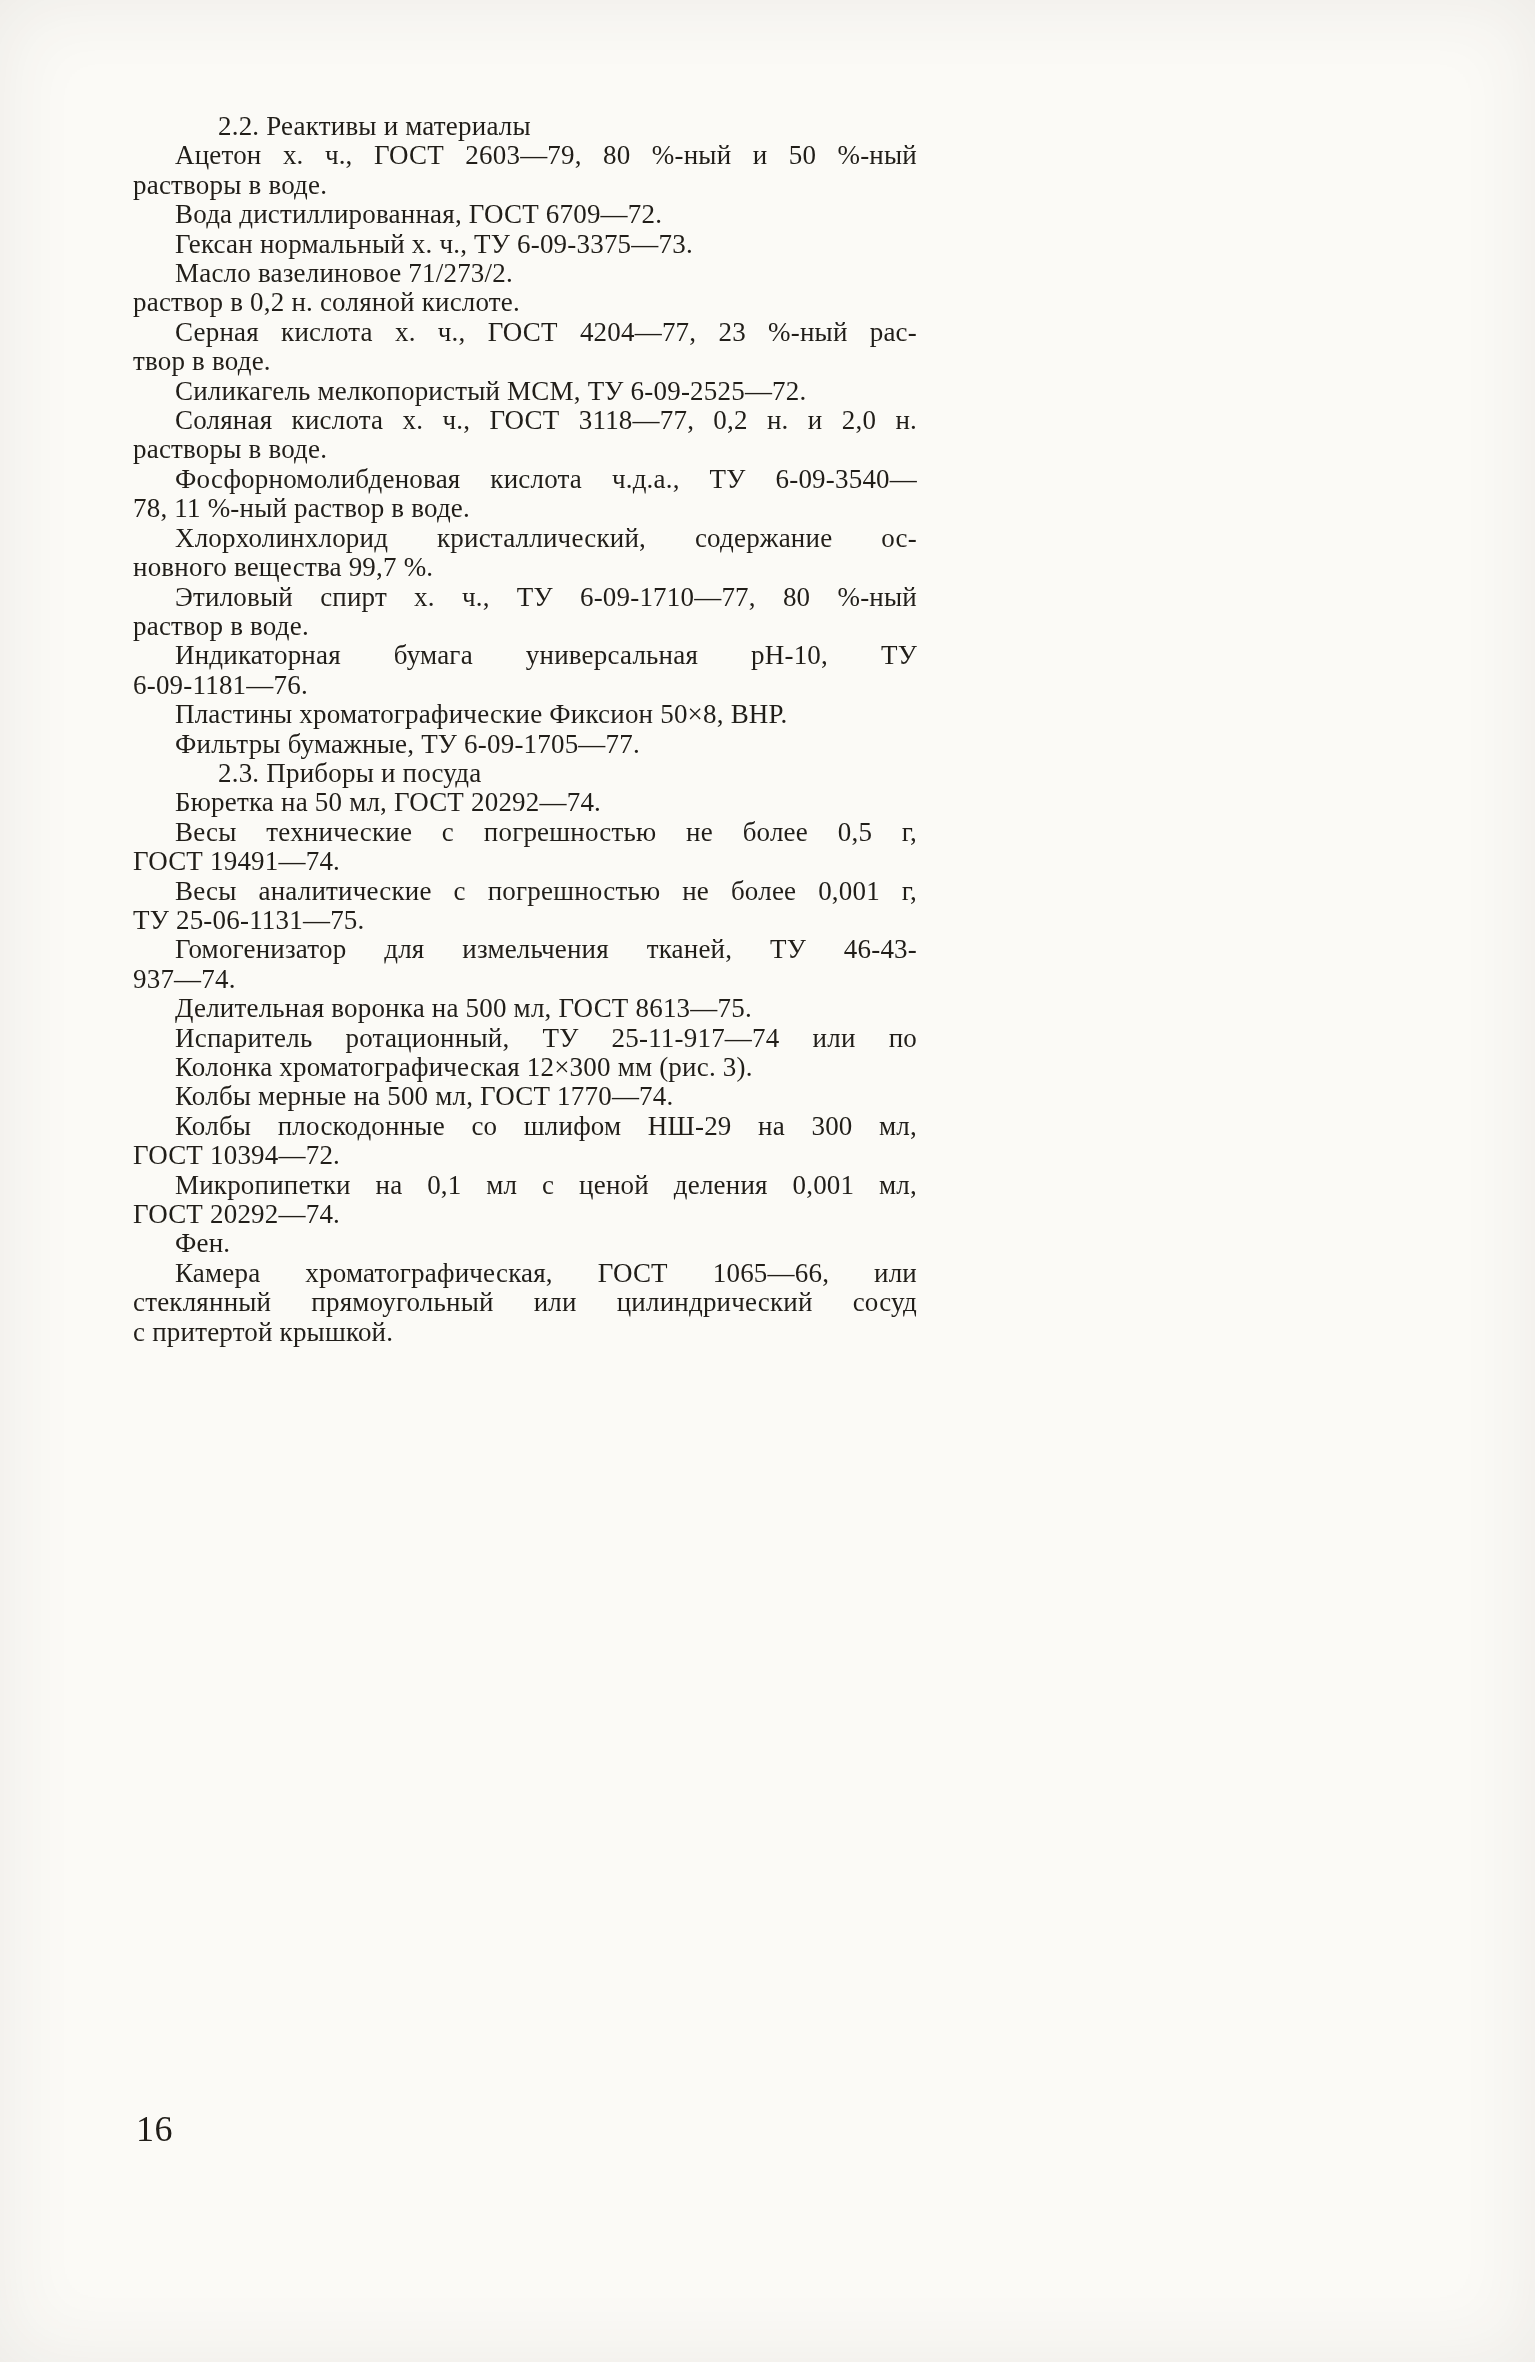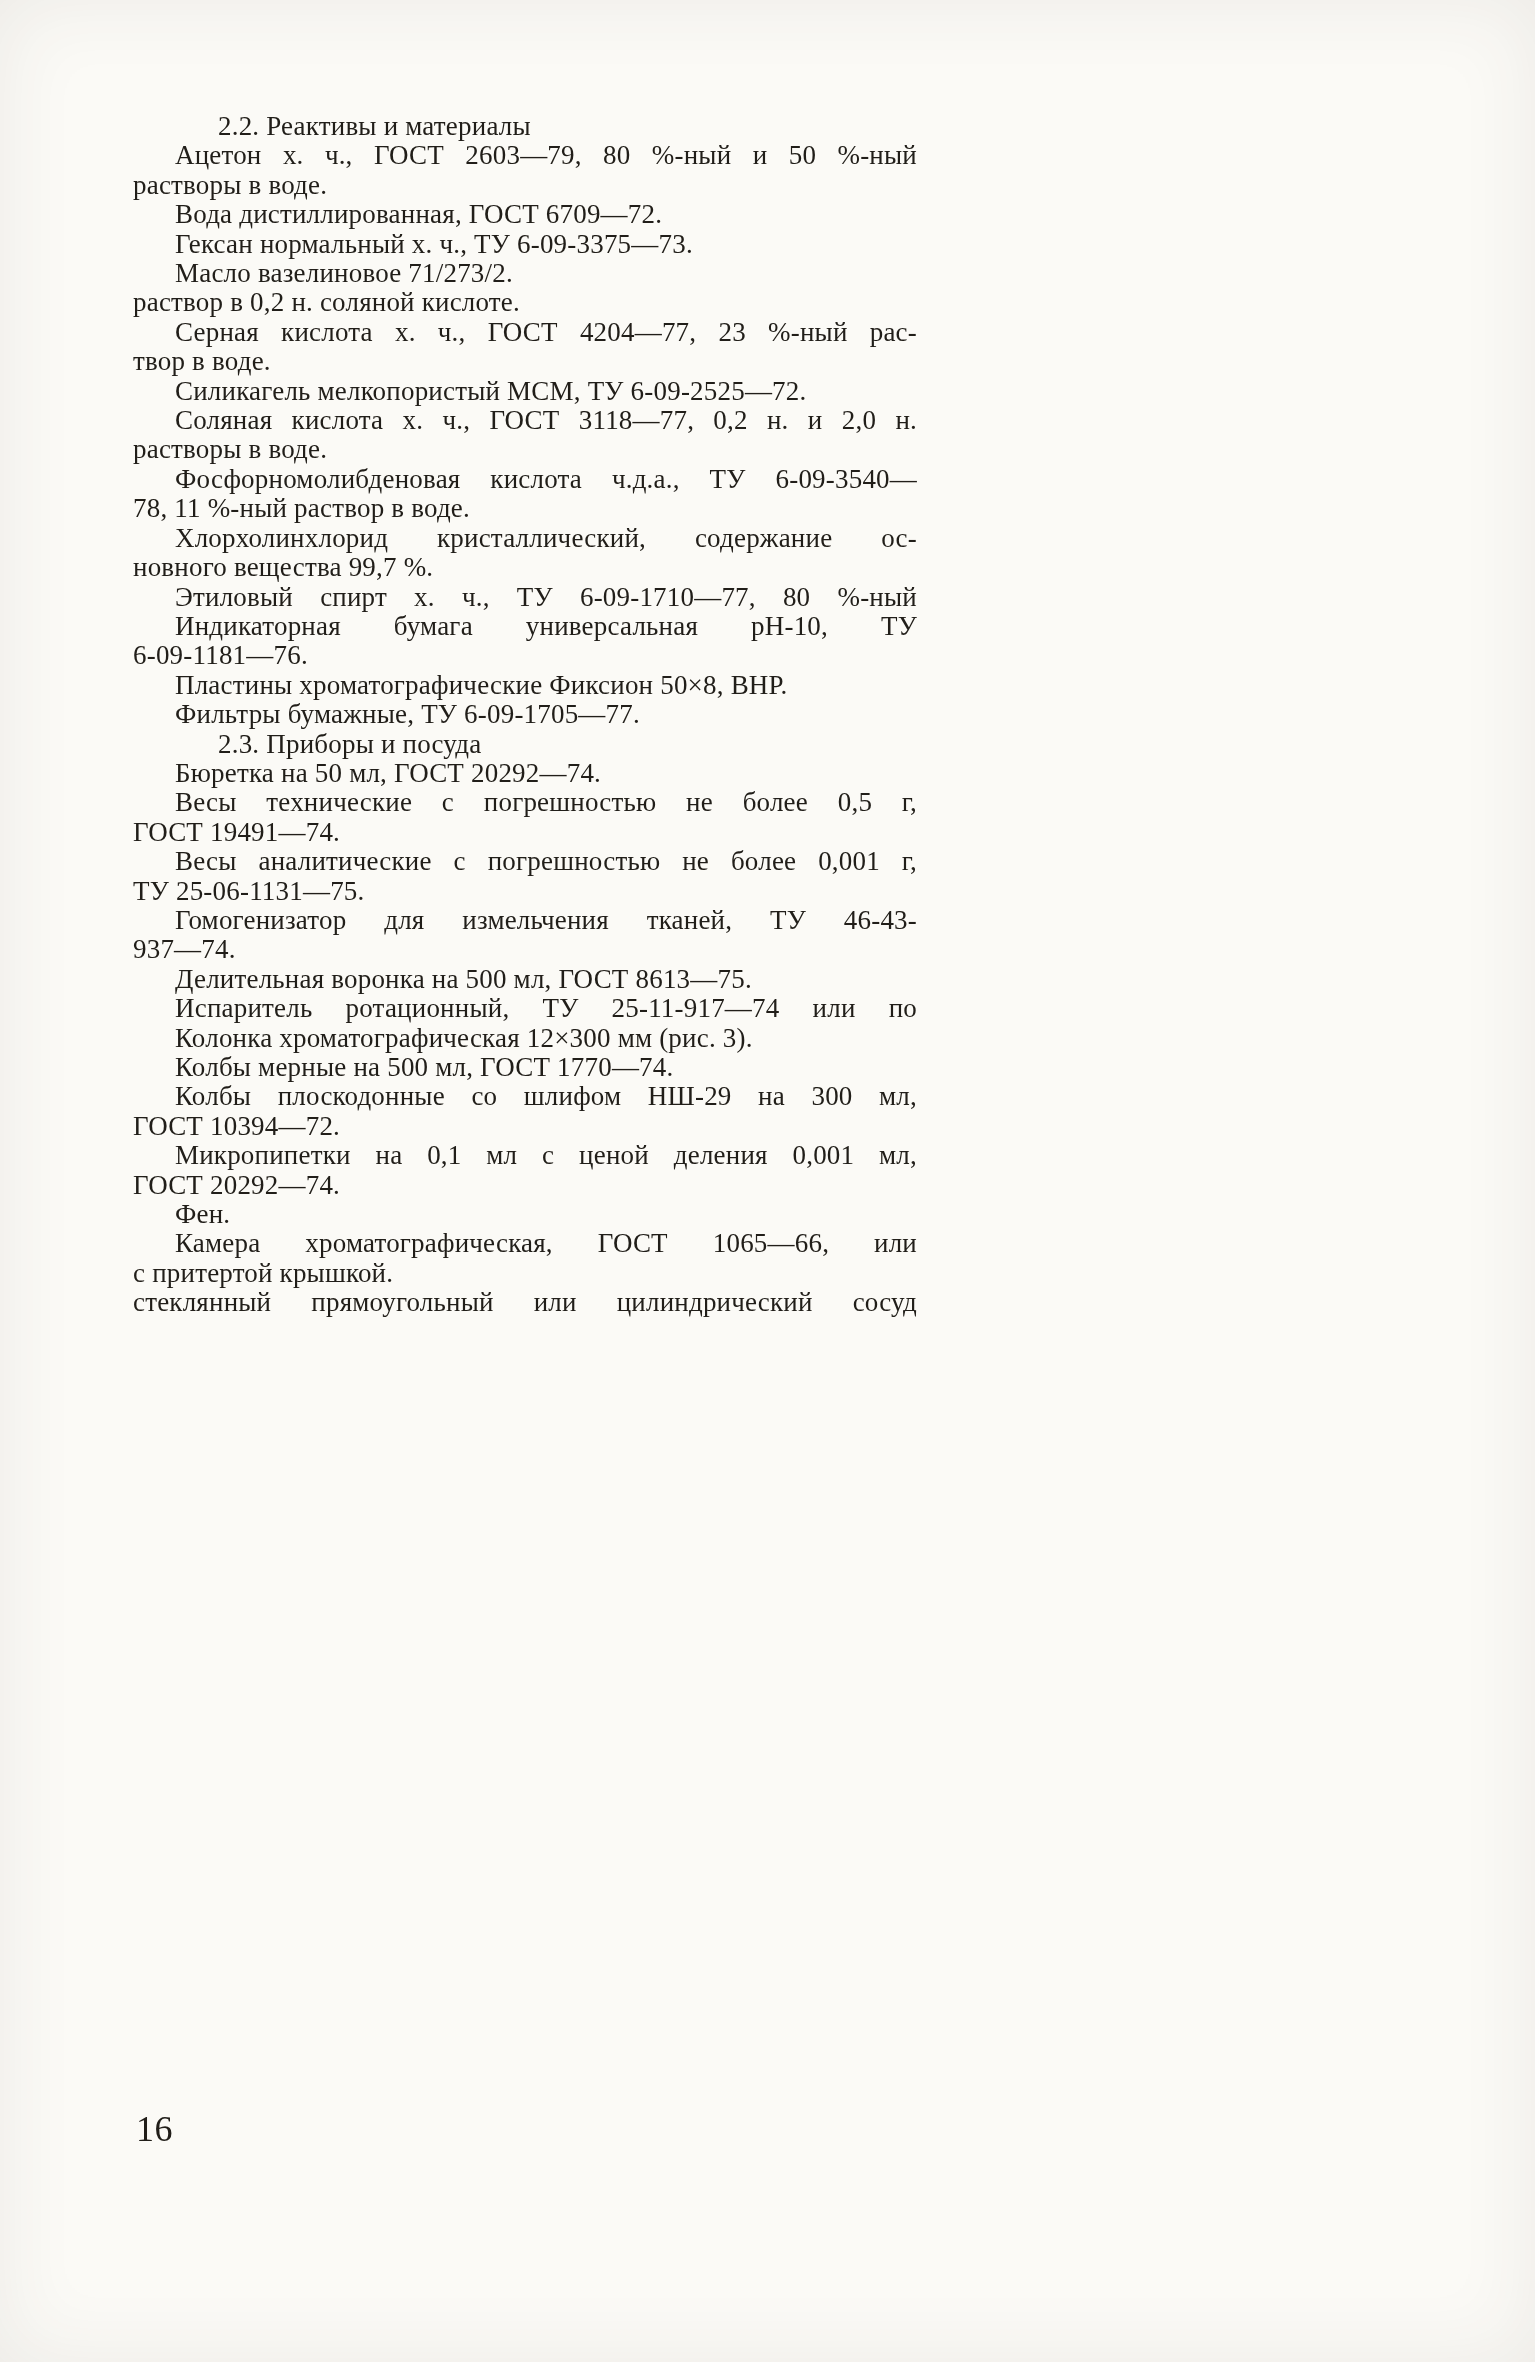--- a/index.html
+++ b/index.html
@@ -86,20 +86,21 @@
       <div class="para para">
         <div class="line first just">Фосфорномолибденовая кислота ч.д.а., ТУ 6-09-3540—</div>
         <div class="line">78, 11 %-ный раствор в воде.</div>
       </div>
       <div class="para para">
         <div class="line first just">Хлорхолинхлорид кристаллический, содержание ос-</div>
         <div class="line">новного вещества 99,7 %.</div>
       </div>
       <div class="para para">
         <div class="line first just">Этиловый спирт х. ч., ТУ 6-09-1710—77, 80 %-ный</div>
+        <div class="line">раствор в воде.</div>
       </div>
       <div class="para para">
         <div class="line first just">Индикаторная бумага универсальная рН-10, ТУ</div>
         <div class="line">6-09-1181—76.</div>
       </div>
       <div class="para para">
         <div class="line first">Пластины хроматографические Фиксион 50×8, ВНР.</div>
       </div>
       <div class="para para">
         <div class="line first">Фильтры бумажные, ТУ 6-09-1705—77.</div>
@@ -140,18 +141,18 @@
       </div>
       <div class="para para">
         <div class="line first just">Микропипетки на 0,1 мл с ценой деления 0,001 мл,</div>
         <div class="line">ГОСТ 20292—74.</div>
       </div>
       <div class="para para">
         <div class="line first">Фен.</div>
       </div>
       <div class="para para">
         <div class="line first just">Камера хроматографическая, ГОСТ 1065—66, или</div>
+        <div class="line just">стеклянный прямоугольный или цилиндрический сосуд</div>
         <div class="line">с притертой крышкой.</div>
-        <div class="line just">стеклянный прямоугольный или цилиндрический сосуд</div>
       </div>
     </main>
   <div class="page-number">16</div>
 </div>
 
 </body></html>

